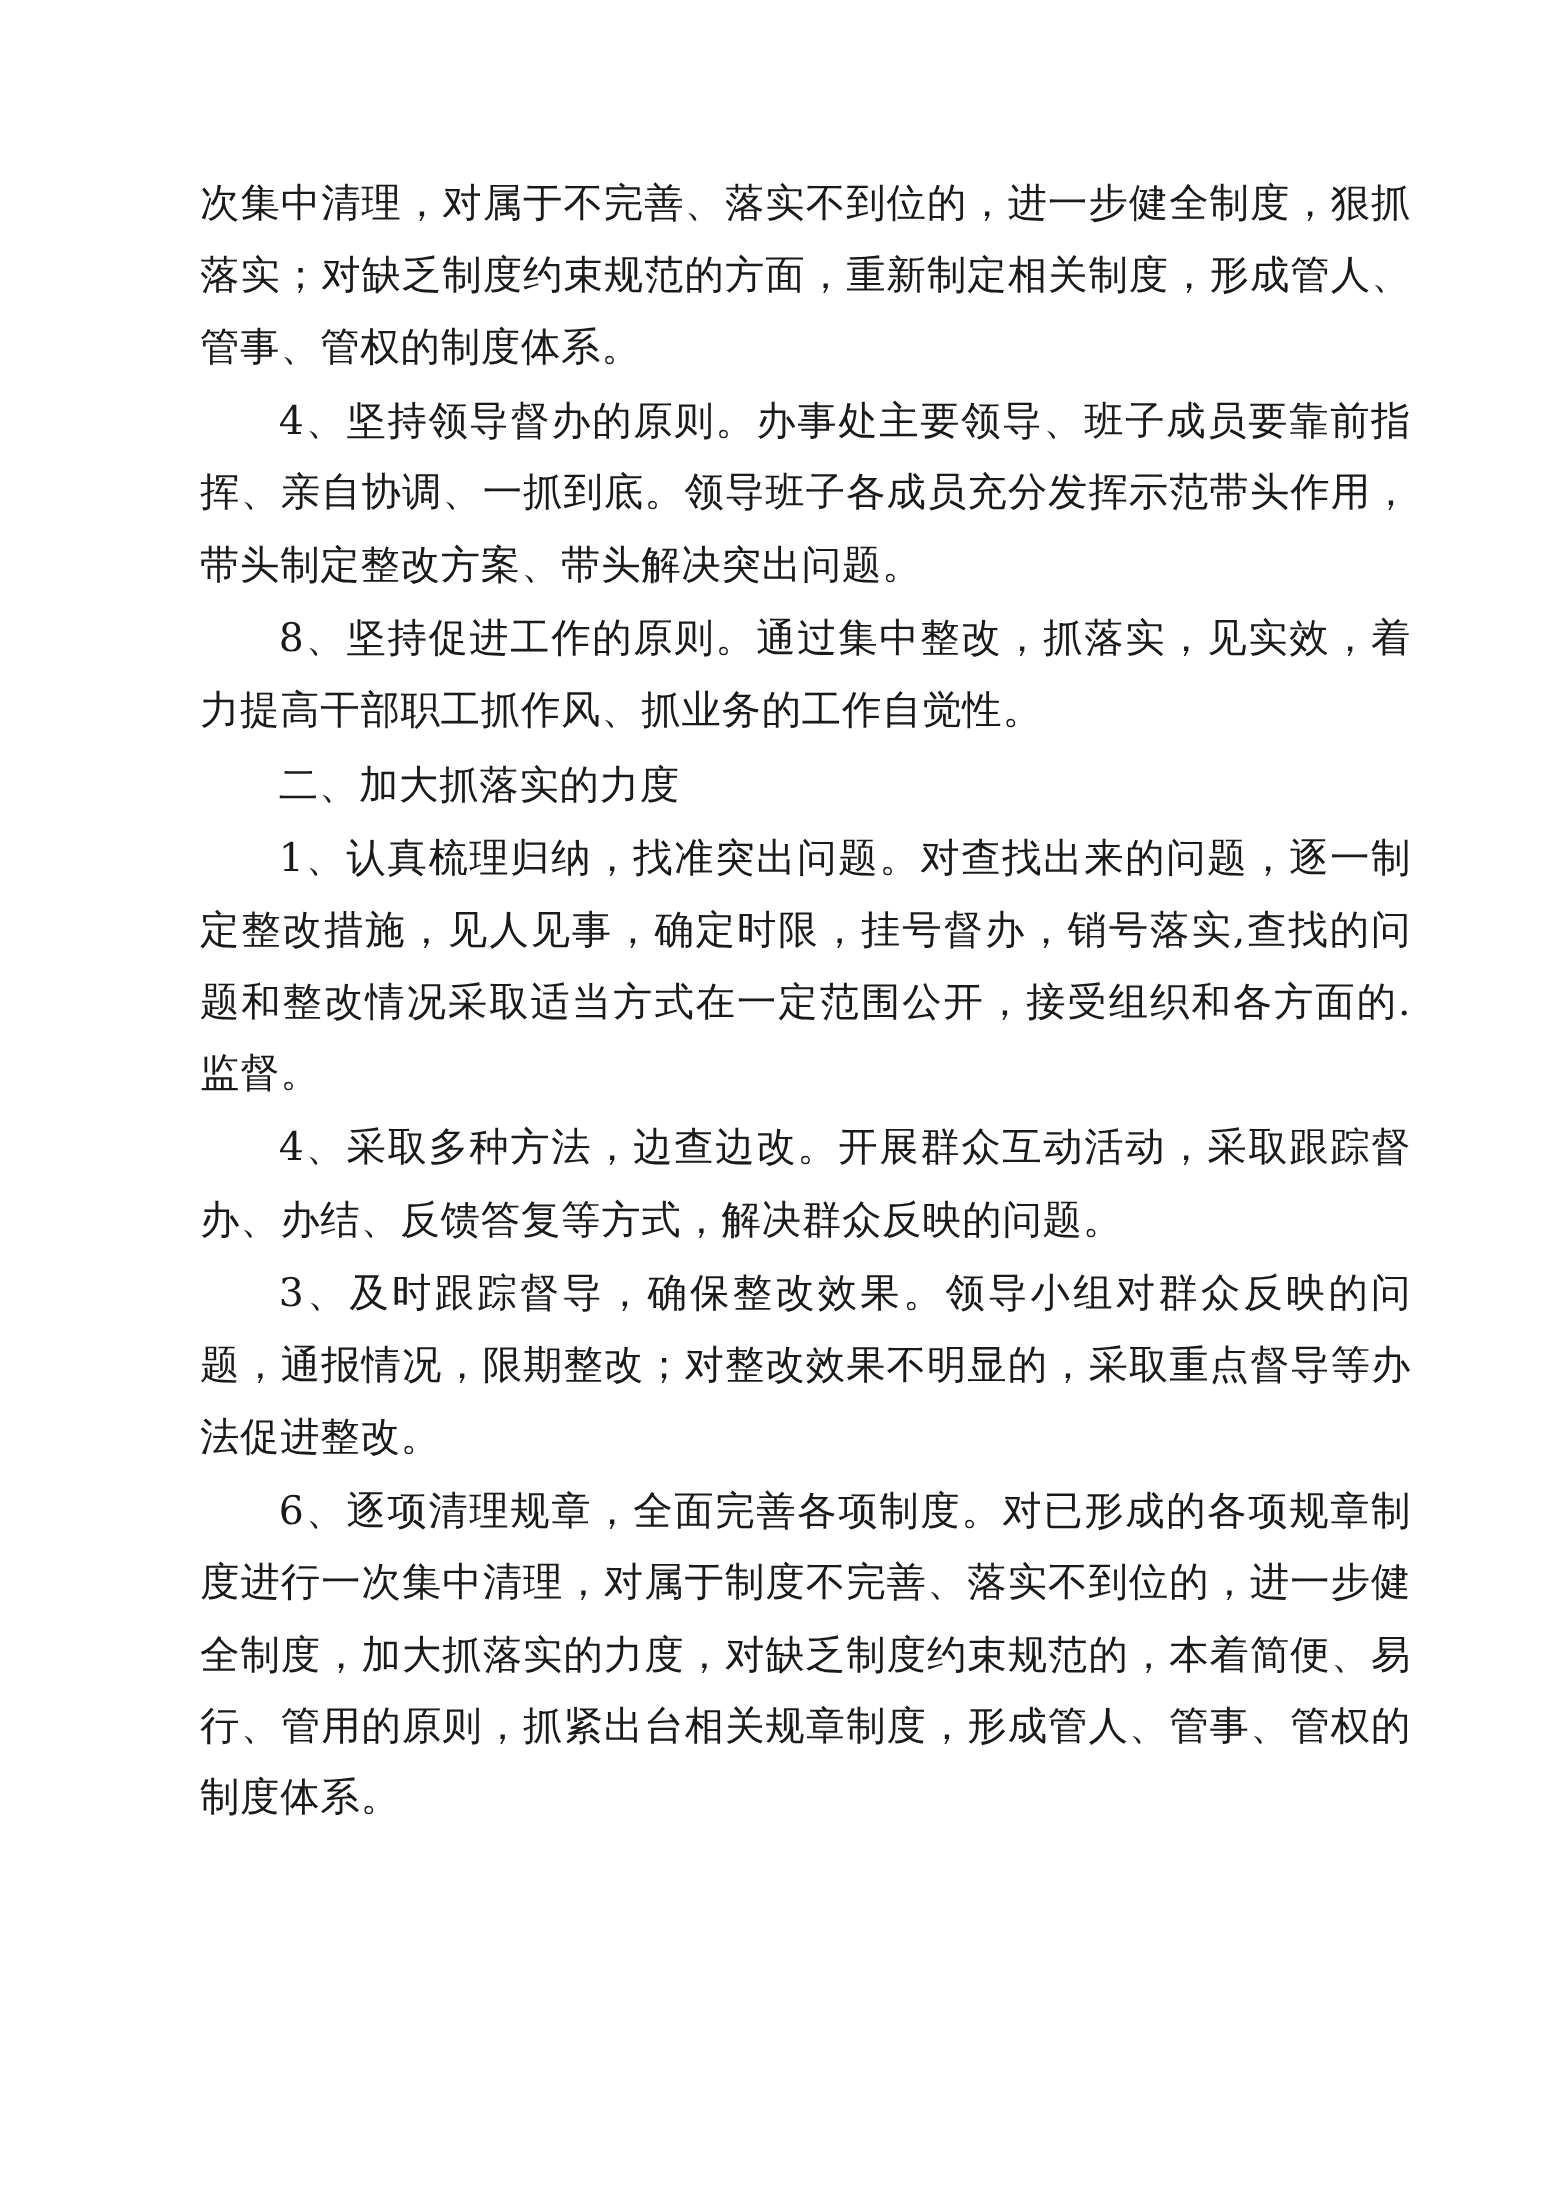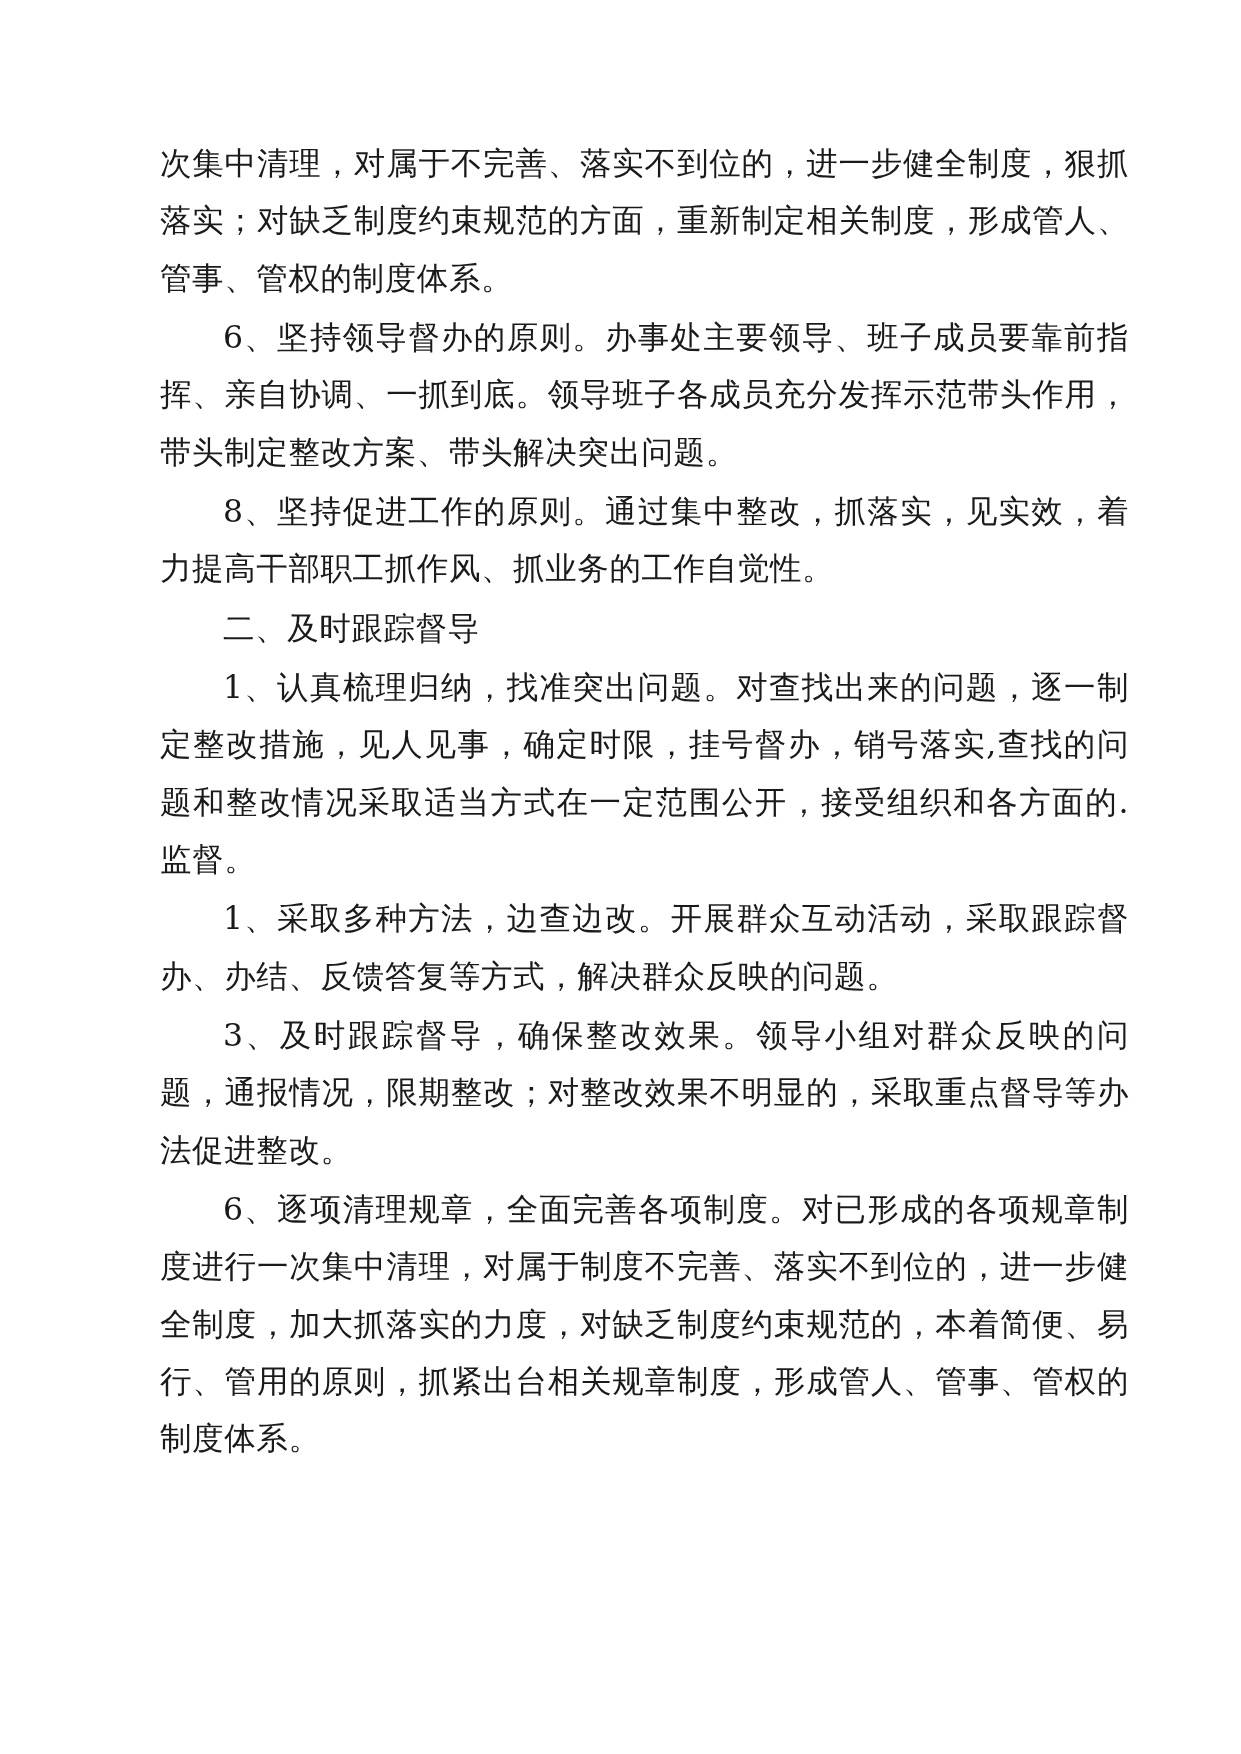--- a/index.html
+++ b/index.html
@@ -40,21 +40,21 @@
     margin-top: 10px;
     text-indent: 0;
   }
 </style>
 </head>
 <body>
 
 <div class="page">
   <div class="doc-body">
     <p class="para no-indent">次集中清理，对属于不完善、落实不到位的，进一步健全制度，狠抓落实；对缺乏制度约束规范的方面，重新制定相关制度，形成管人、管事、管权的制度体系。</p>
-    <p class="para">6、坚持领导督办的原则。办事处主要领导、班子成员要靠前指挥、亲自协调、一抓到底。领导班子各成员充分发挥示范带头作用，带头制定整改方案、带头解决突出问题。</p>
+    <p class="para">4、坚持领导督办的原则。办事处主要领导、班子成员要靠前指挥、亲自协调、一抓到底。领导班子各成员充分发挥示范带头作用，带头制定整改方案、带头解决突出问题。</p>
     <p class="para">8、坚持促进工作的原则。通过集中整改，抓落实，见实效，着力提高干部职工抓作风、抓业务的工作自觉性。</p>
-    <p class="para">二、及时跟踪督导</p>
+    <p class="para">二、加大抓落实的力度</p>
     <p class="para">1、认真梳理归纳，找准突出问题。对查找出来的问题，逐一制定整改措施，见人见事，确定时限，挂号督办，销号落实,查找的问题和整改情况采取适当方式在一定范围公开，接受组织和各方面的.监督。</p>
-    <p class="para">1、采取多种方法，边查边改。开展群众互动活动，采取跟踪督办、办结、反馈答复等方式，解决群众反映的问题。</p>
+    <p class="para">4、采取多种方法，边查边改。开展群众互动活动，采取跟踪督办、办结、反馈答复等方式，解决群众反映的问题。</p>
     <p class="para">3、及时跟踪督导，确保整改效果。领导小组对群众反映的问题，通报情况，限期整改；对整改效果不明显的，采取重点督导等办法促进整改。</p>
     <p class="para">6、逐项清理规章，全面完善各项制度。对已形成的各项规章制度进行一次集中清理，对属于制度不完善、落实不到位的，进一步健全制度，加大抓落实的力度，对缺乏制度约束规范的，本着简便、易行、管用的原则，抓紧出台相关规章制度，形成管人、管事、管权的制度体系。</p>
   </div>
 </div>
 
 </body></html>

